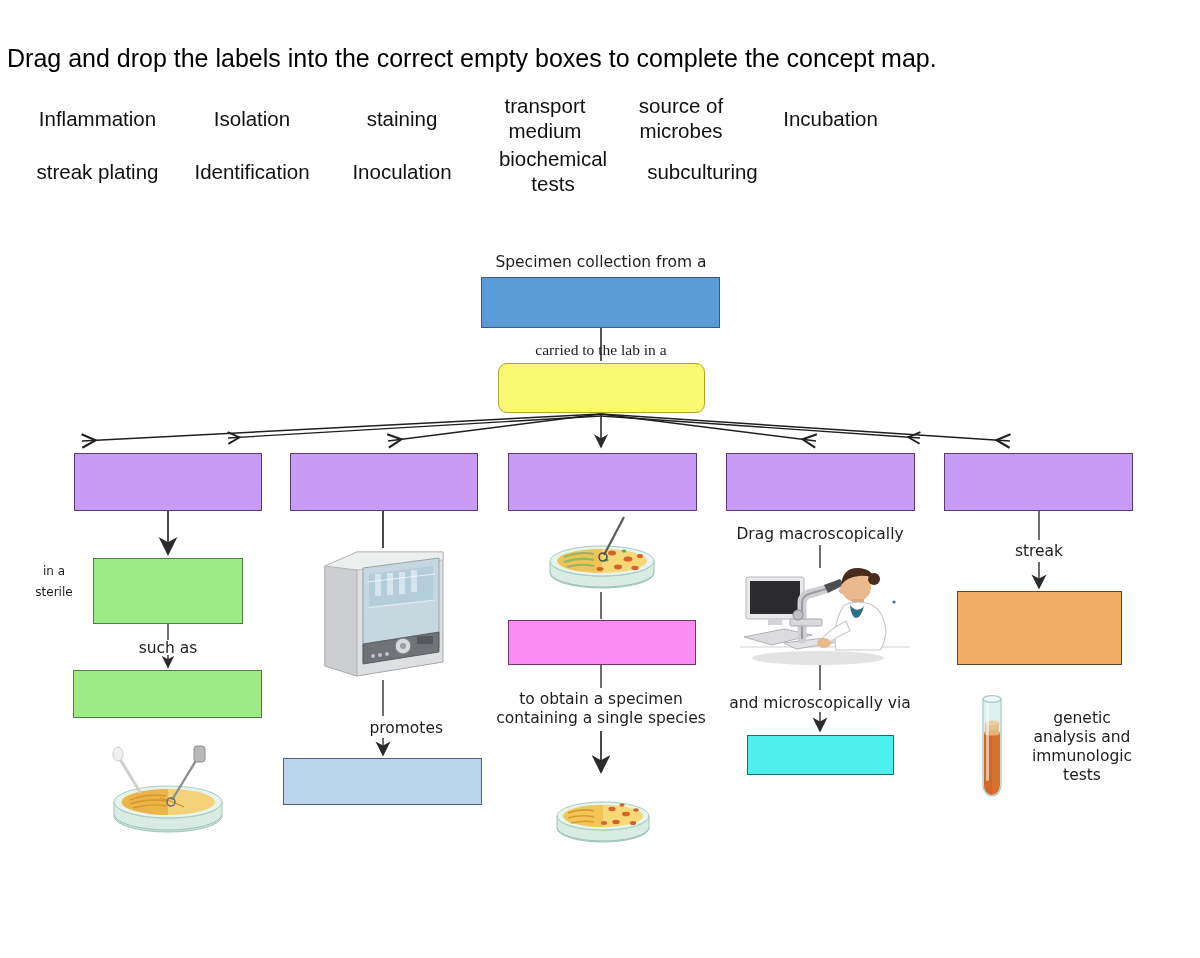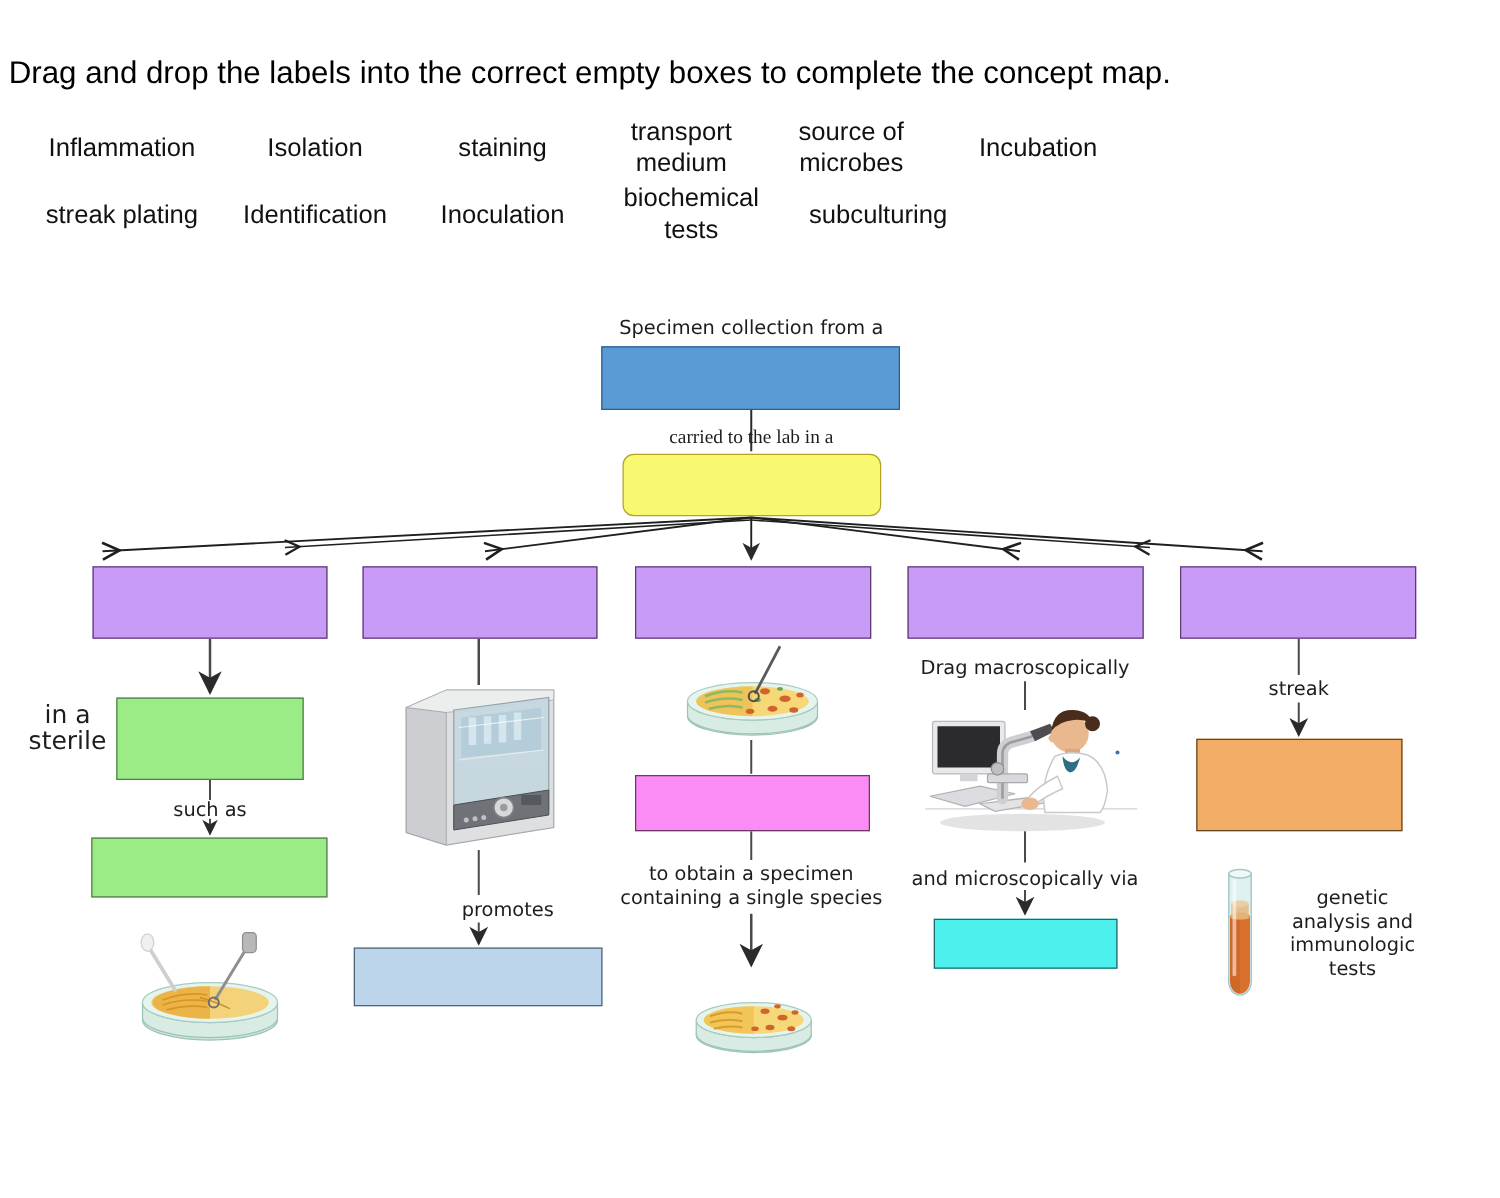--- a/index.html
+++ b/index.html
@@ -185,21 +185,21 @@
       <line x1="820" y1="712" x2="820" y2="731" stroke="#4a4a4a" stroke-width="1.6" marker-end="url(#ah2)"></line>
 
       <line x1="1039" y1="511" x2="1039" y2="540" stroke="#4a4a4a" stroke-width="1.6"></line>
       <line x1="1039" y1="562" x2="1039" y2="588" stroke="#4a4a4a" stroke-width="1.6" marker-end="url(#ah2)"></line>
     </svg>
 
     <div class="connector-text" style="left:481px; top:253px; width:240px;">Specimen collection from a</div>
 
     <div class="connector-text" style="left:481px; top:340px; width:240px;font-family:Liberation Serif, serif;">carried to the lab in a</div>
 
-    <div class="connector-text wrap" style="left:18px; top:561px; width:72px; font-size:20px; line-height:21px; white-space:pre-line;">in a
+    <div class="connector-text wrap" style="left:18px; top:561px; width:72px; font-size:12px; line-height:21px; white-space:pre-line;">in a
 sterile</div>
 
     <div class="connector-text" style="left:108px; top:639px; width:120px;">such as</div>
 
     <div class="connector-text" style="left:323px; top:719px; width:120px;text-align:right;">promotes</div>
 
     <div class="connector-text wrap" style="left:481px; top:690px; width:240px; white-space:pre-line;">to obtain a specimen
 containing a single species</div>
 
     <div class="connector-text" style="left:700px; top:525px; width:240px;">Drag macroscopically</div>

